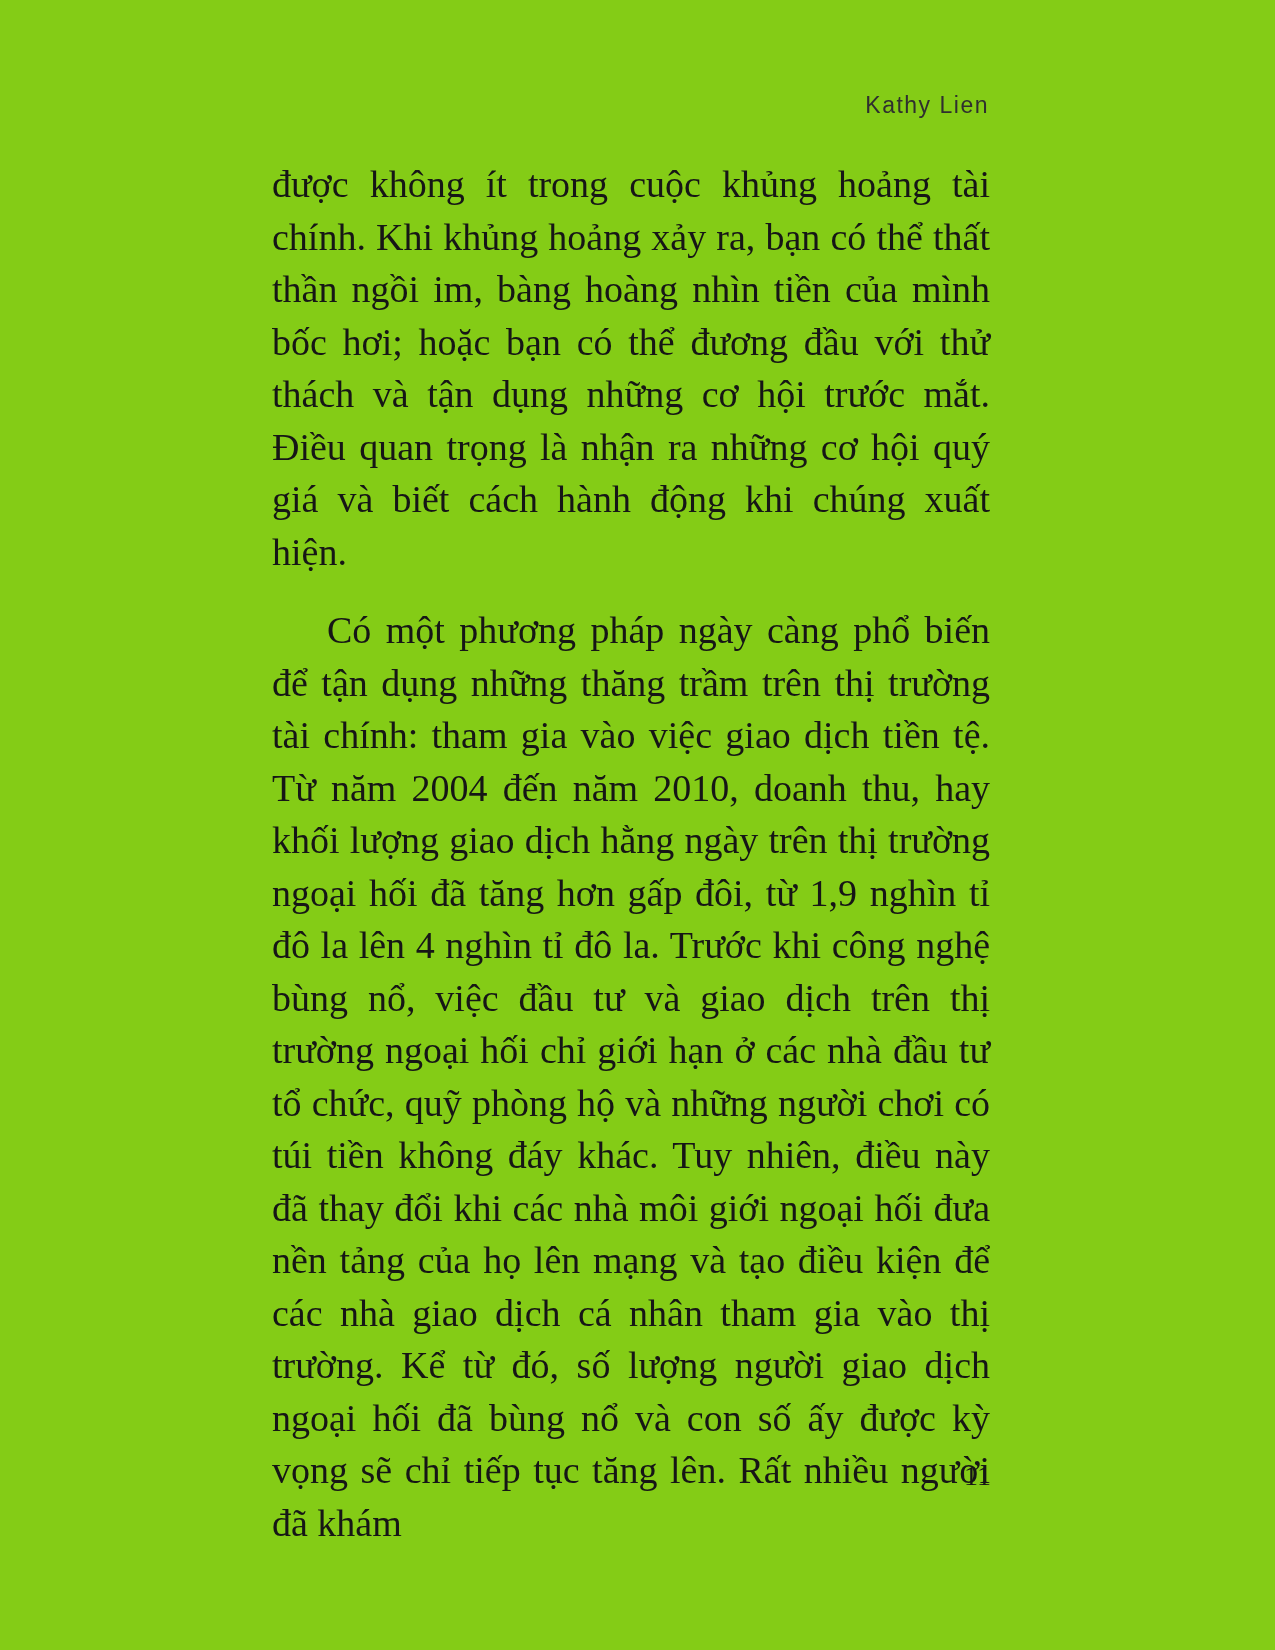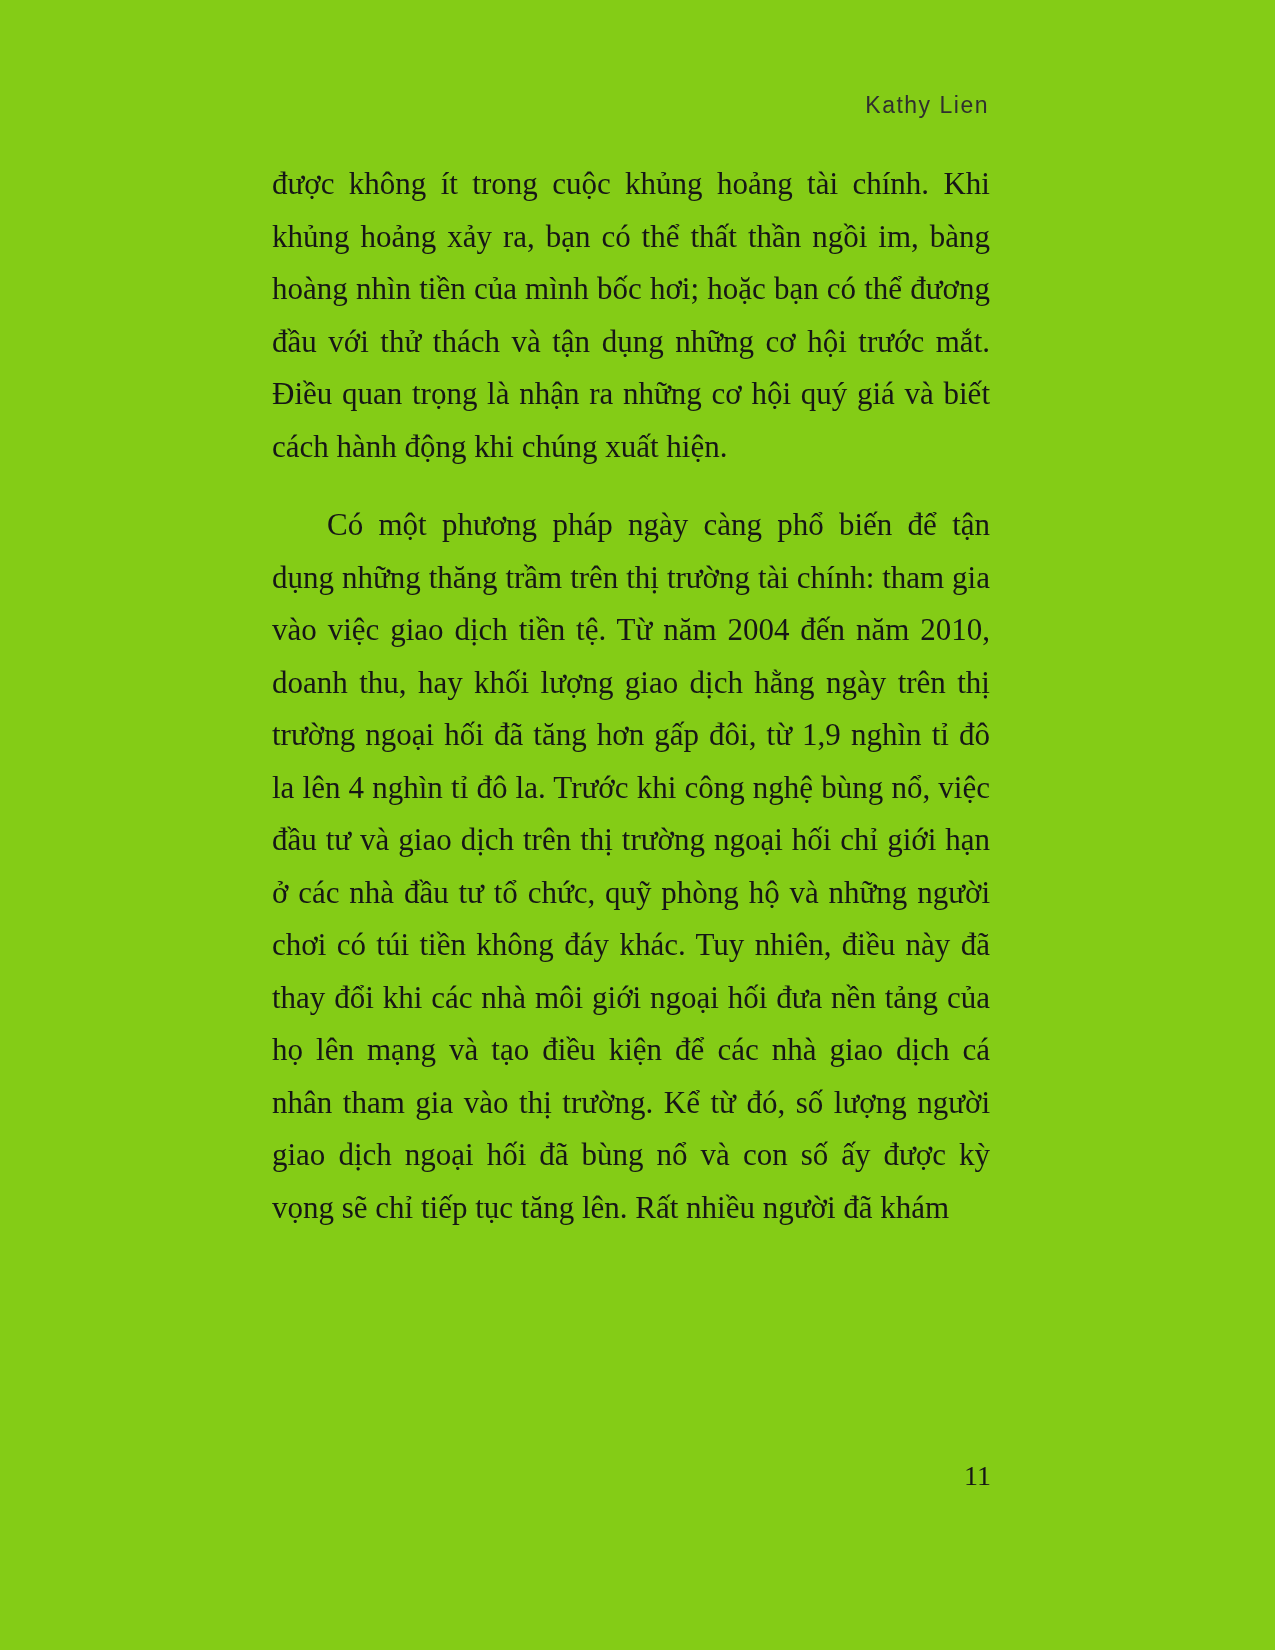--- a/index.html
+++ b/index.html
@@ -27,21 +27,21 @@
     color: #2f2f2f;
   }
   .body-text {
     position: absolute;
     left: 272px;
     top: 158px;
     width: 718px;
   }
   .body-text p {
     margin: 0;
-    font-size: 31px;
+    font-size: 38px;
     line-height: 52.5px;
     text-align: justify;
     color: #161616;
   }
   .body-text p + p {
     margin-top: 26px;
     text-indent: 55px;
   }
   .page-number {
     position: absolute;

